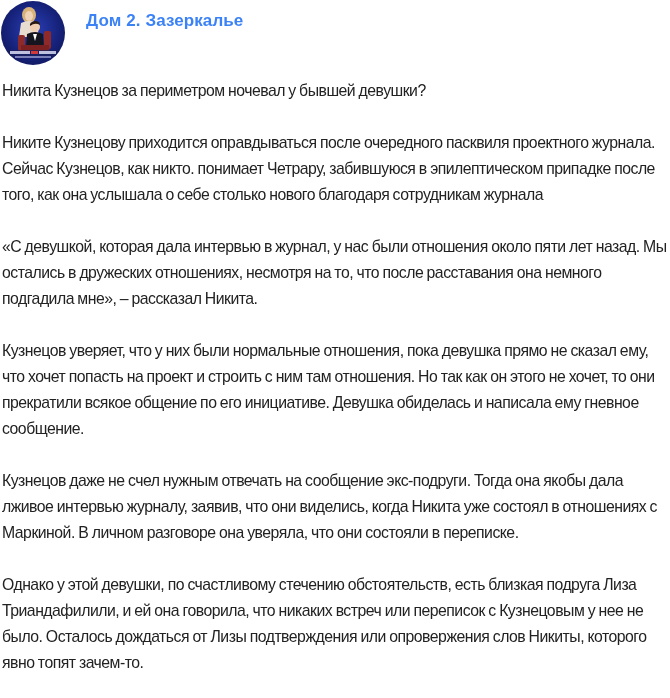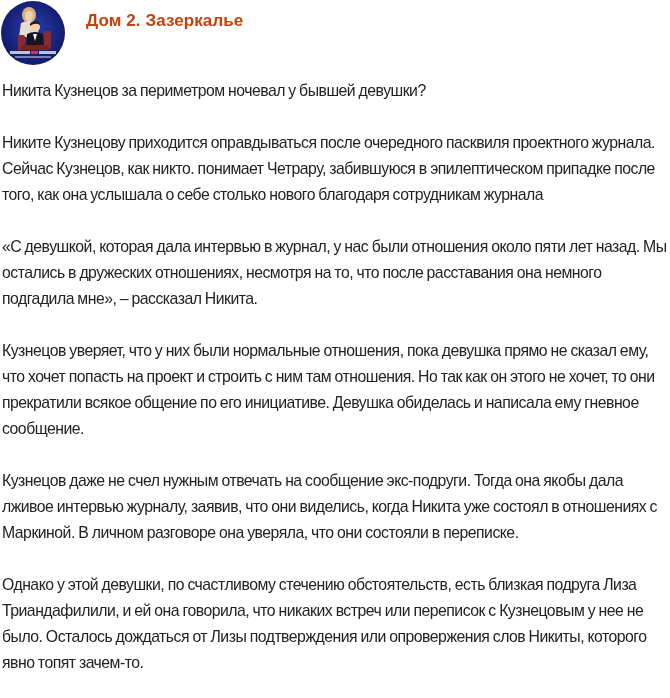--- a/index.html
+++ b/index.html
@@ -32,21 +32,21 @@
       overflow: hidden;
       background: radial-gradient(circle at 50% 45%, #2a3fb8 0%, #16227a 55%, #0b114a 100%);
     }
     .avatar svg { display: block; }
     .channel-name {
       position: absolute;
       left: 86px;
       top: 11px;
       font-size: 17px;
       font-weight: bold;
-      color: #c2410c;
+      color: #3b82f6;
       letter-spacing: 0.1px;
     }
     .article {
       position: absolute;
       left: 2px;
       top: 78px;
       width: 666px;
     }
     .para {
       margin: 0 0 26px 0;

